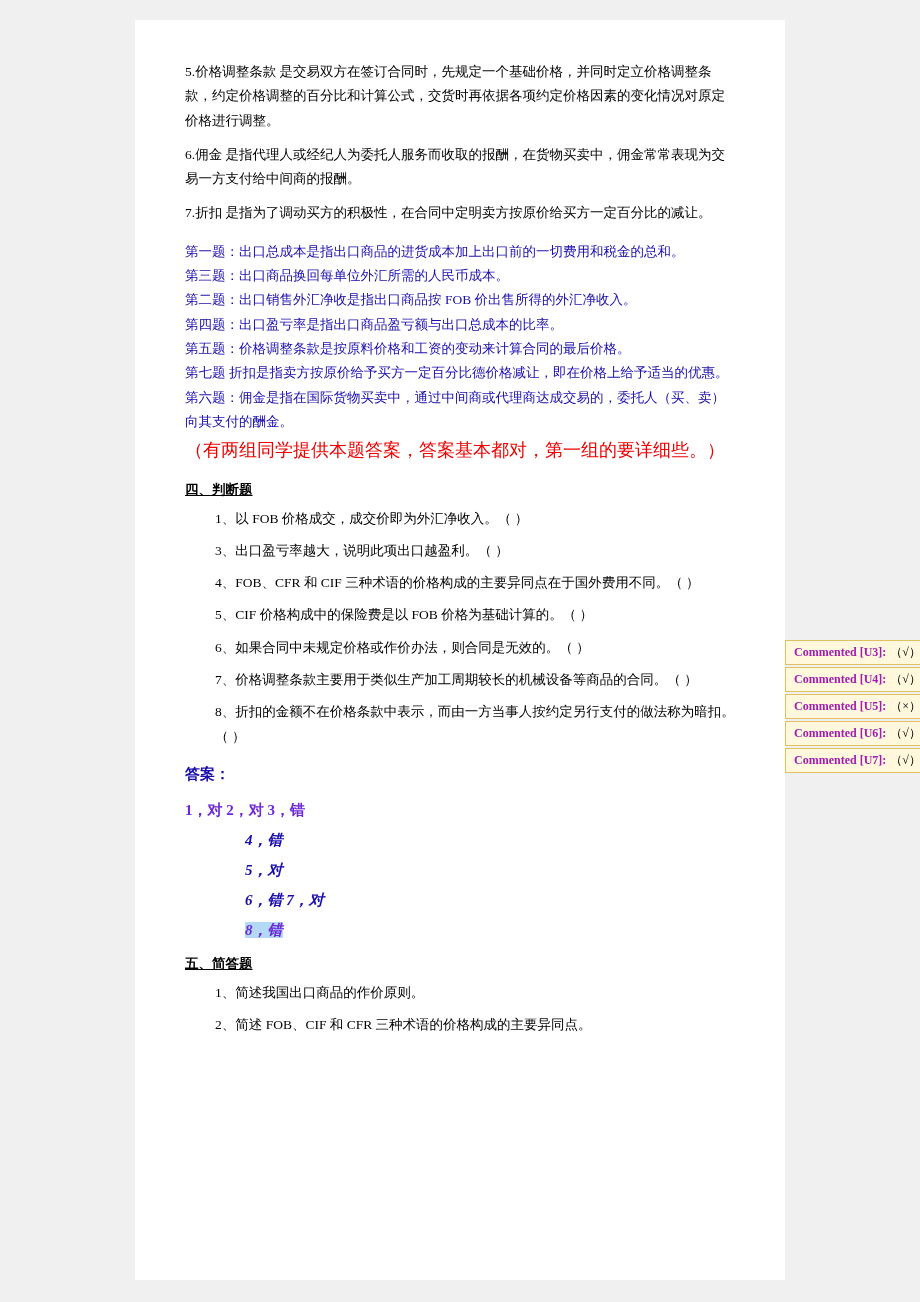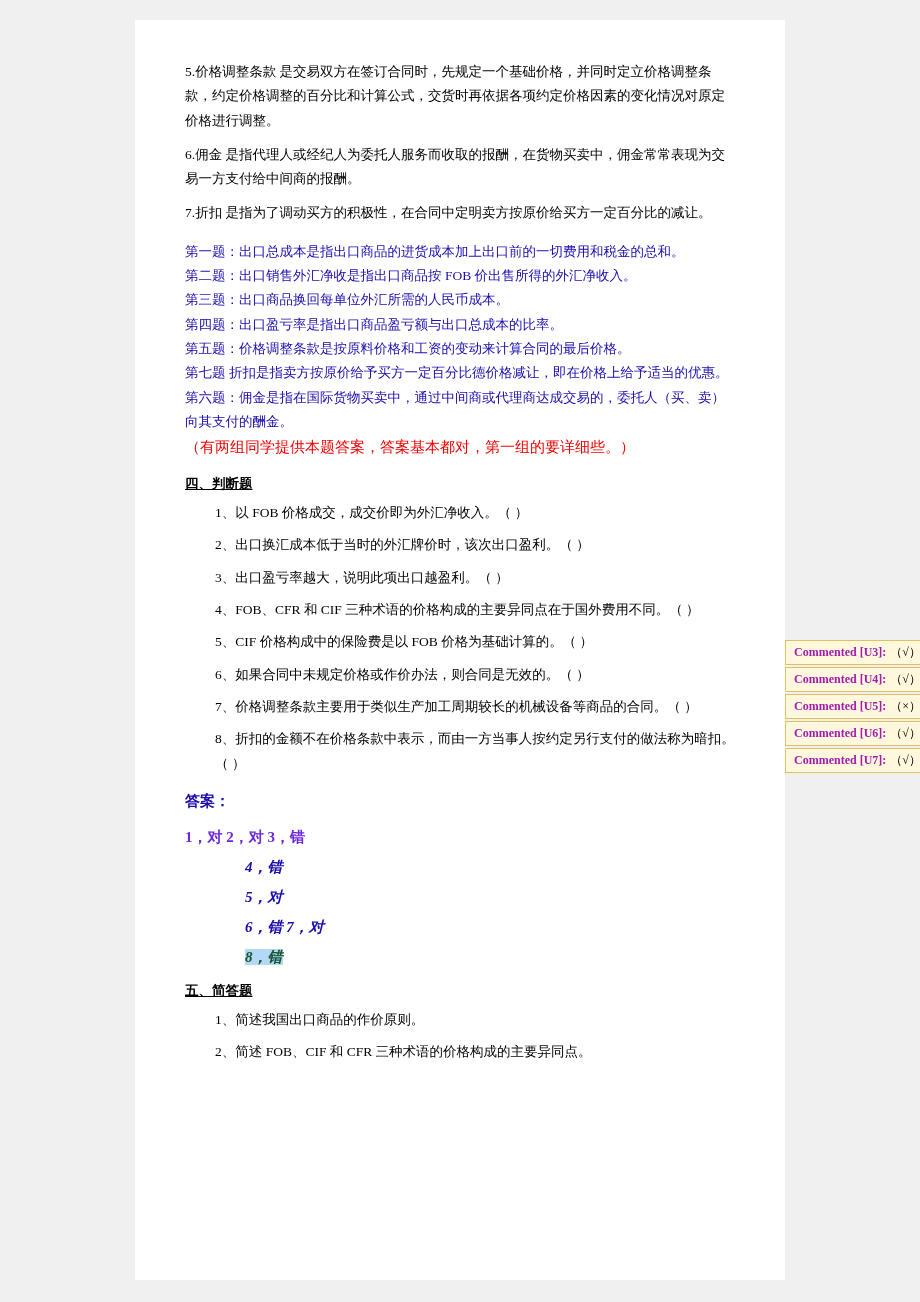--- a/index.html
+++ b/index.html
@@ -36,21 +36,21 @@
       text-indent: 0;
       line-height: 1.8;
     }
     .qa-item {
       color: #1a0dab;
       font-size: 13.5px;
       line-height: 1.8;
     }
     .warning-text {
       color: #e00;
-      font-size: 15px;
+      font-size: 18px;
       line-height: 1.8;
     }
     .section-title {
       font-weight: bold;
       font-size: 13.5px;
       margin: 14px 0 6px 0;
       color: #000;
       text-decoration: underline;
     }
     .judge-item {
@@ -72,21 +72,21 @@
     .answer-indent {
       font-size: 15px;
       font-weight: bold;
       color: #1a0dab;
       line-height: 2;
       margin-left: 30px;
       font-style: italic;
     }
     .answer-highlight {
       background-color: #b3d9f7;
-      color: #14532d;
+      color: #6d28d9;
       font-size: 15px;
       font-weight: bold;
     }
 
     
     .comment-box {
       background: #fff8dc;
       border: 1px solid #e0c060;
       padding: 3px 8px;
       margin-bottom: 2px;
@@ -122,24 +122,24 @@
       </div>
       <div class="content-block">
         <p>7.折扣  是指为了调动买方的积极性，在合同中定明卖方按原价给买方一定百分比的减让。</p>
       </div>
 
       <div style="margin-top: 14px; font-family: Liberation Serif, serif;">
         <div class="qa-item">
           <span>第一题：出口总成本是指出口商品的进货成本加上出口前的一切费用和税金的总和。</span>
         </div>
         <div class="qa-item">
+          <span>第三题：出口商品换回每单位外汇所需的人民币成本。</span>
+        </div>
+        <div class="qa-item">
           <span>第二题：出口销售外汇净收是指出口商品按 FOB 价出售所得的外汇净收入。</span>
-        </div>
-        <div class="qa-item">
-          <span>第三题：出口商品换回每单位外汇所需的人民币成本。</span>
         </div>
         <div class="qa-item">
           <span>第四题：出口盈亏率是指出口商品盈亏额与出口总成本的比率。</span>
         </div>
         <div class="qa-item">
           <span>第五题：价格调整条款是按原料价格和工资的变动来计算合同的最后价格。</span>
         </div>
         <div class="qa-item">
           <span>第七题  折扣是指卖方按原价给予买方一定百分比德价格减让，即在价格上给予适当的优惠。</span>
         </div>
@@ -150,23 +150,20 @@
           <span>（有两组同学提供本题答案，答案基本都对，第一组的要详细些。）</span>
         </div>
       </div>
 
       <div class="section-title">
         <span>四、判断题</span>
       </div>
 
       <div class="judge-item">
         <span>1、以 FOB 价格成交，成交价即为外汇净收入。（    ）</span>
-      </div>
-      <div class="judge-item">
-        <span>2、出口换汇成本低于当时的外汇牌价时，该次出口盈利。（        ）</span>
       </div>
       <div class="judge-item">
         <span>3、出口盈亏率越大，说明此项出口越盈利。（     ）</span>
       </div>
       <div class="judge-item">
         <span>4、FOB、CFR 和 CIF 三种术语的价格构成的主要异同点在于国外费用不同。（        ）</span>
       </div>
       <div class="judge-item">
         <span>5、CIF 价格构成中的保险费是以 FOB 价格为基础计算的。（        ）</span>
       </div>

